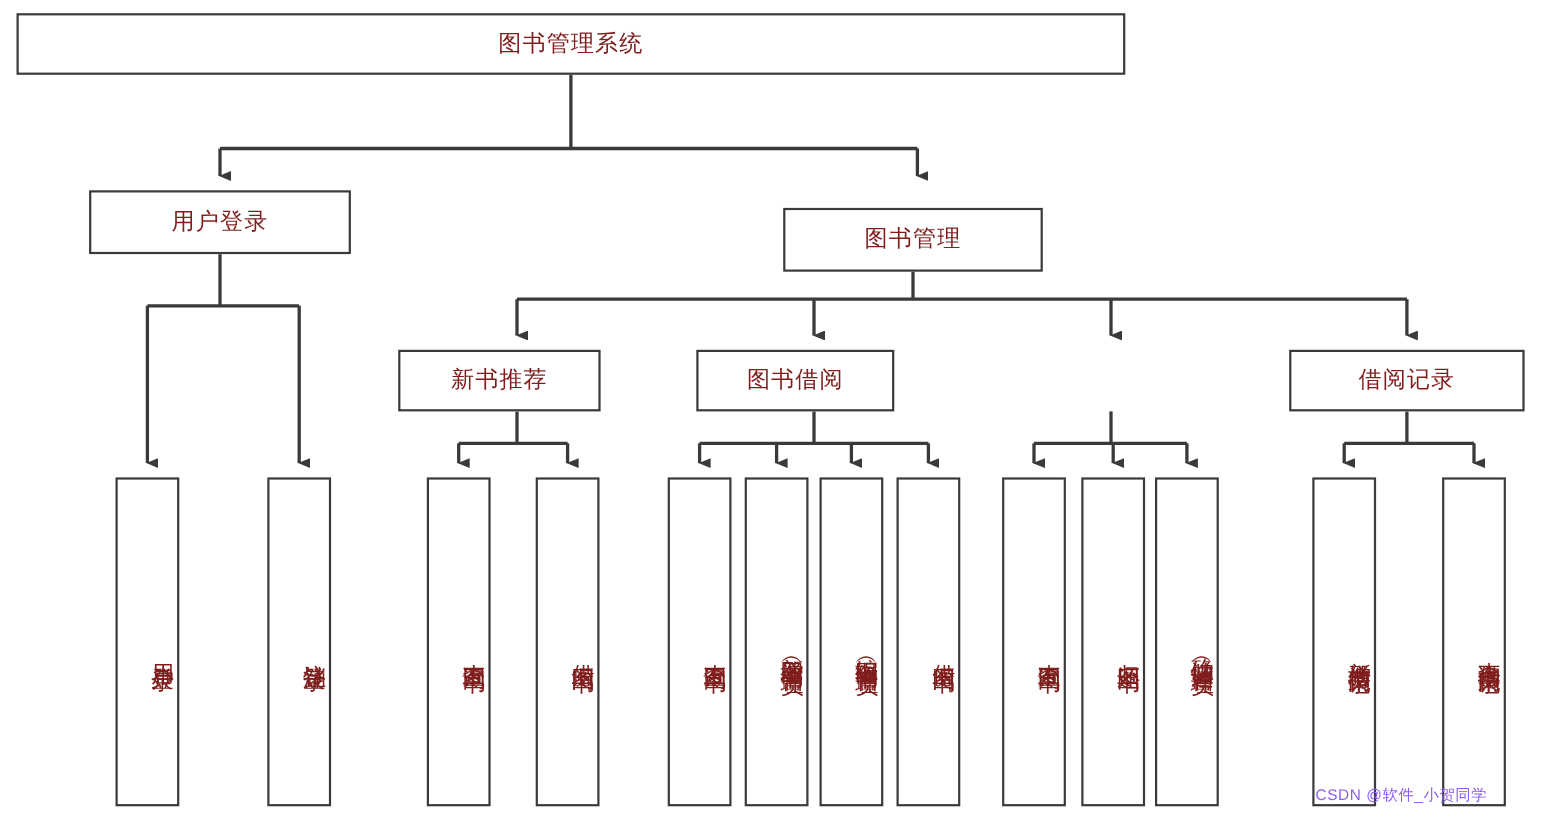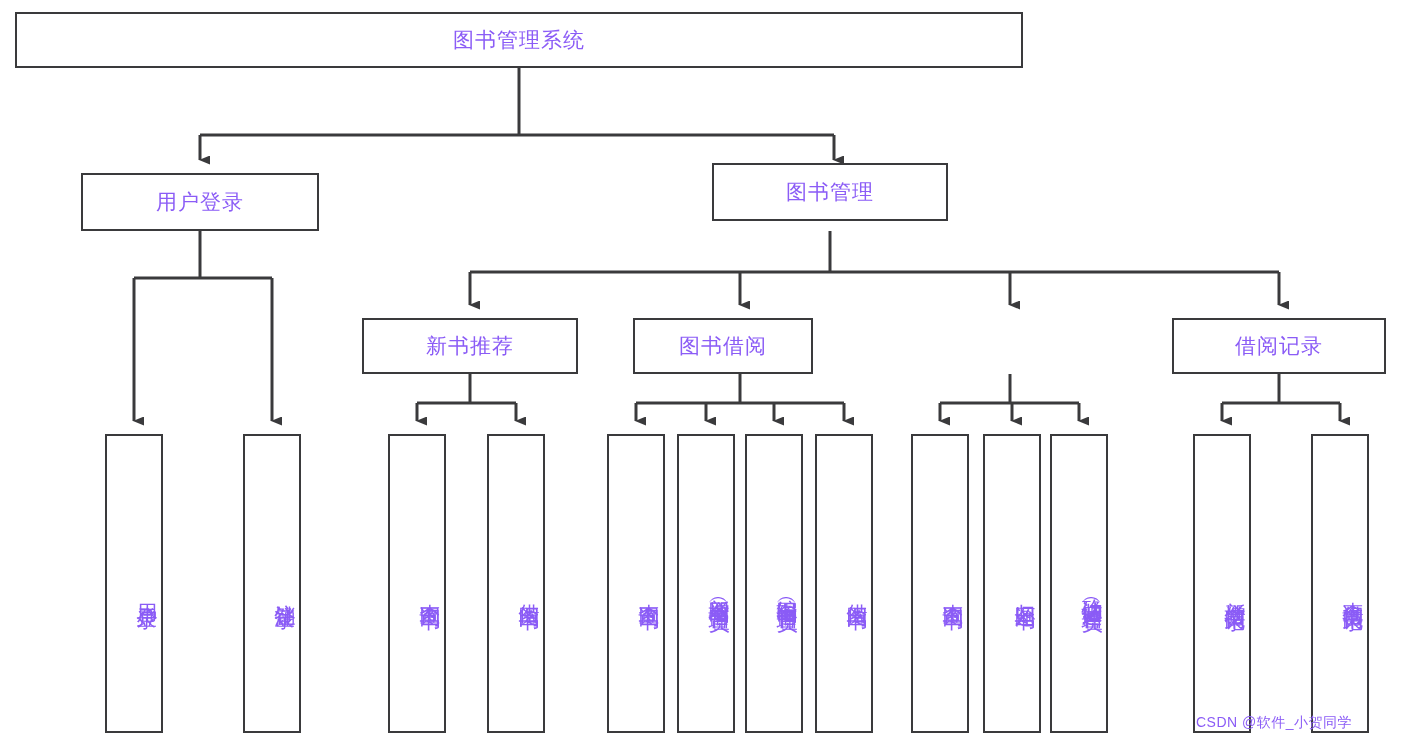--- a/index.html
+++ b/index.html
@@ -24,21 +24,21 @@
     pointer-events: none;
   }
   .node {
     position: absolute;
     box-sizing: border-box;
     background: #ffffff;
     border: 2px solid #3a3a3c;
     display: flex;
     align-items: center;
     justify-content: center;
-    color: #8b5cf6;
+    color: #7f1d1d;
   }
   .node.horizontal {
     font-size: 21px;
     letter-spacing: 1px;
     line-height: 1.2;
   }
   .node.vertical {
     writing-mode: vertical-rl;
     text-orientation: upright;
     font-size: 21px;
@@ -115,25 +115,25 @@
     </g>
   </svg>
 
   <div class="node horizontal" style="left:15px; top:12px; width:1008px; height:56px;">
     <span>图书管理系统</span>
   </div>
 
   <div class="node horizontal" style="left:81px; top:173px; width:238px; height:58px;">
     <span>用户登录</span>
   </div>
-  <div class="node horizontal" style="left:712px; top:163px; width:236px; height:58px;">
+  <div class="node horizontal" style="left:712px; top:189px; width:236px; height:58px;">
     <span>图书管理</span>
   </div>
 
-  <div class="node horizontal" style="left:362px; top:318px; width:216px; height:56px;">
+  <div class="node horizontal" style="left:362px; top:318px; width:184px; height:56px;">
     <span>新书推荐</span>
   </div>
   <div class="node horizontal" style="left:633px; top:318px; width:180px; height:56px;">
     <span>图书借阅</span>
   </div>
   <div class="node horizontal" style="left:1172px; top:318px; width:214px; height:56px;">
     <span>借阅记录</span>
   </div>
 
   <div class="node vertical" style="left:105px; top:434px; width:58px; height:299px;">

